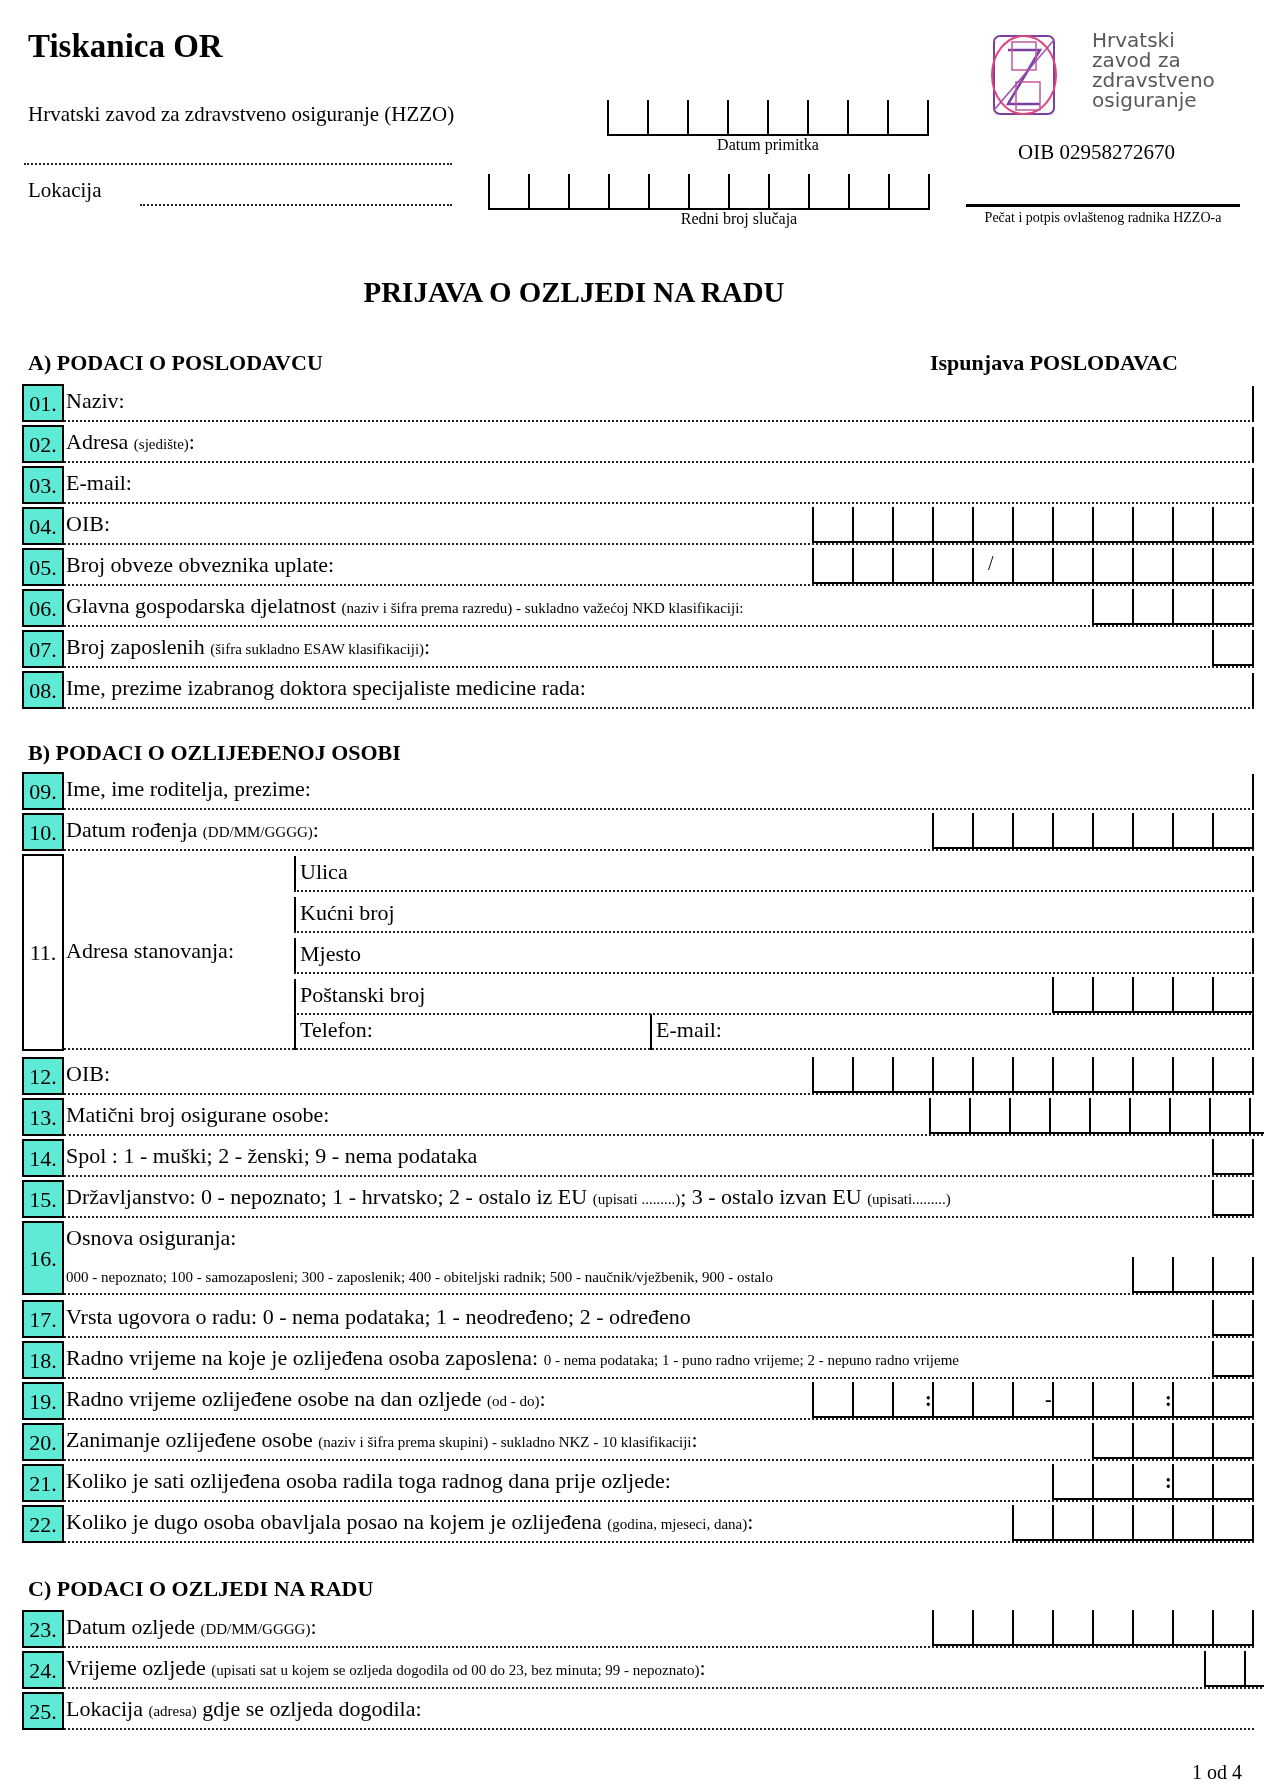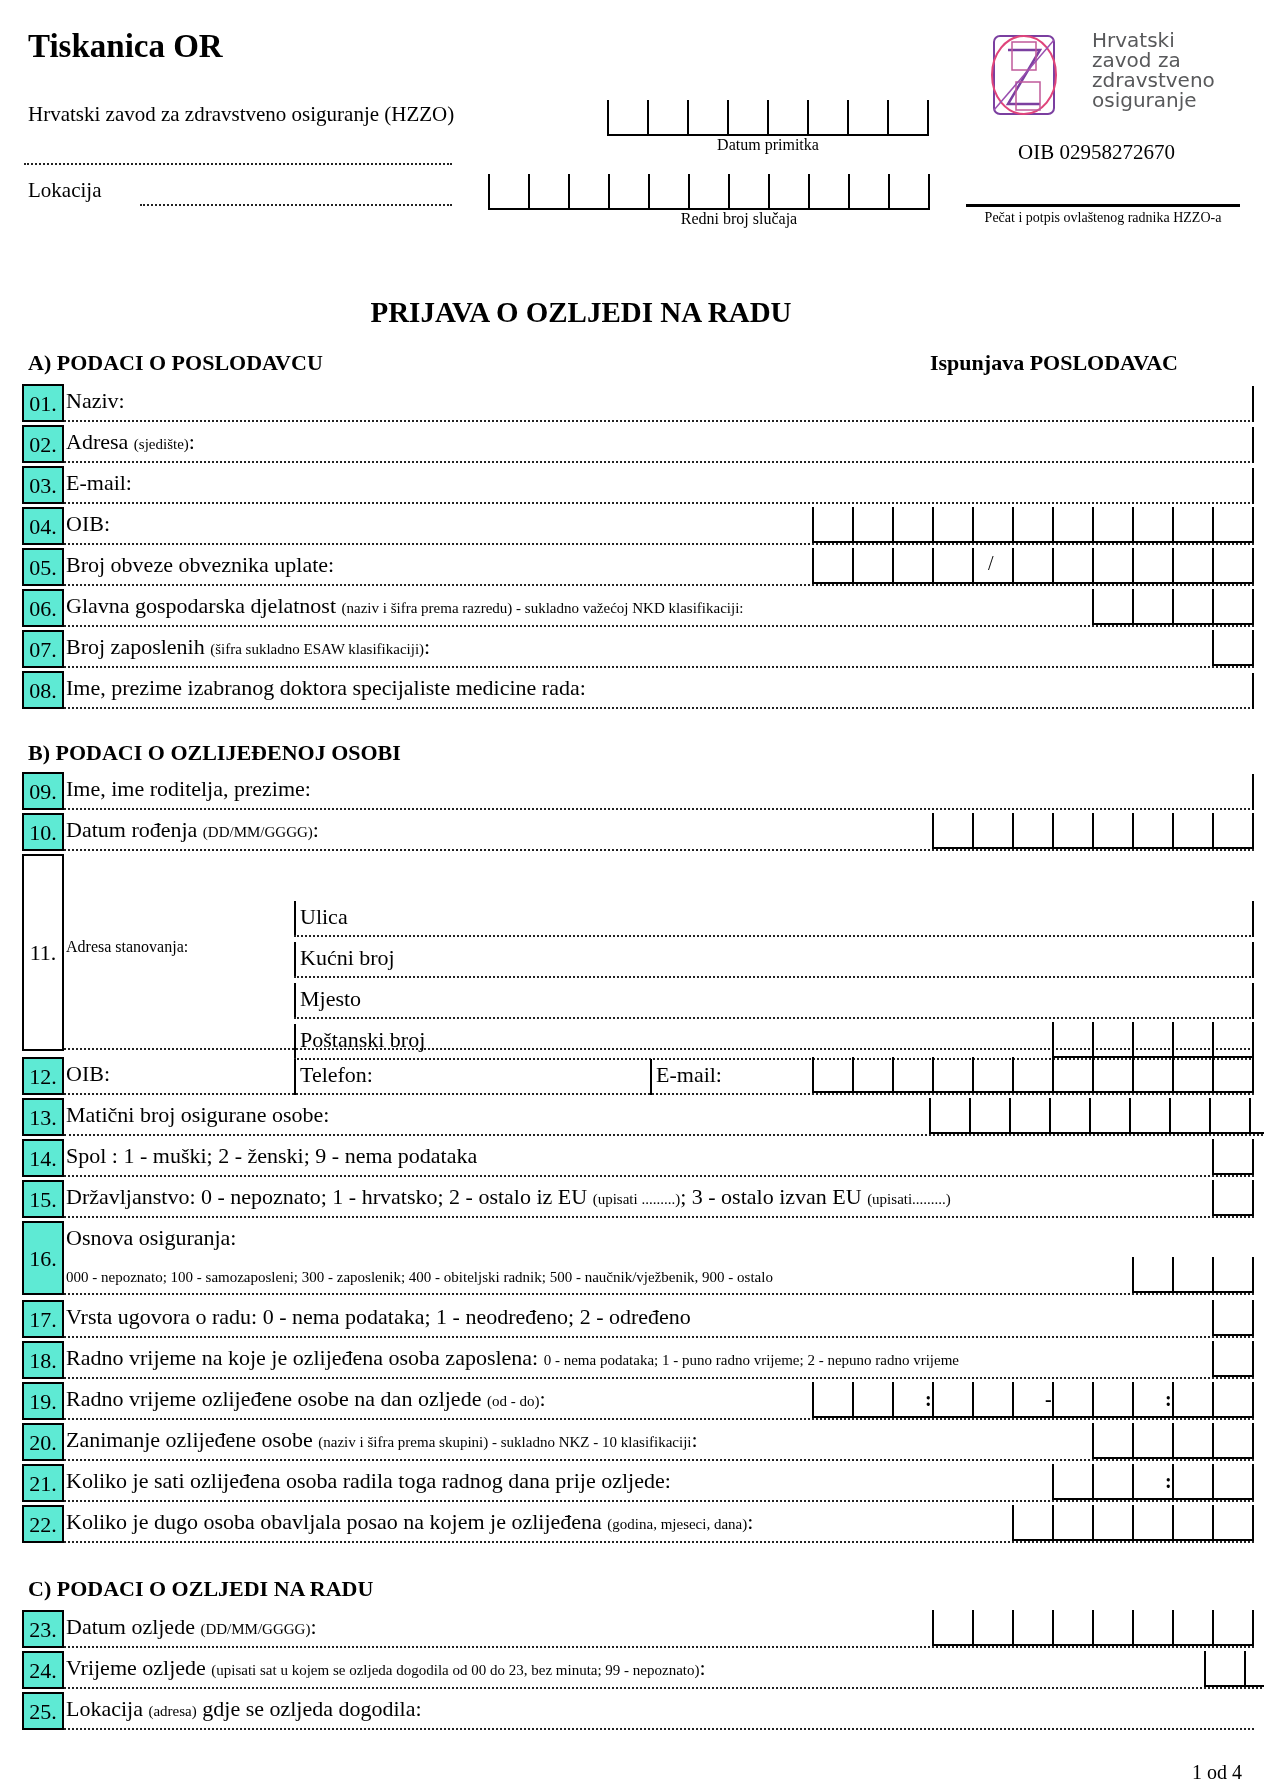--- a/index.html
+++ b/index.html
@@ -11,35 +11,35 @@
   .lok{left:28px;top:178px;font-size:21px;}
   .cellgrp{display:flex;height:36px;}
   .cell{width:38px;height:34px;border-left:2.5px solid #000;border-bottom:2.5px solid #000;position:relative;box-sizing:content-box;}
   .cell:last-child{border-right:2.5px solid #000;}
   .cell .sep{position:absolute;left:-9px;top:6px;font-size:20px;font-weight:bold;}
   .cellcap{font-size:16px;text-align:center;}
   .logo-text{left:1092px;top:30px;font-family:"DejaVu Sans","Liberation Sans",sans-serif;font-size:20px;line-height:20px;color:#58595b;}
   .oib-hzzo{left:1018px;top:140px;font-size:21px;}
   .sigline{left:966px;top:204px;width:274px;border-top:3px solid #000;}
   .sigcap{left:966px;top:210px;width:274px;text-align:center;font-size:14px;}
-  .main-title{left:7px;width:1148px;top:276px;text-align:center;font-size:29px;font-weight:bold;margin-top:20px;}
+  .main-title{left:0;width:1148px;top:276px;text-align:center;font-size:29px;font-weight:bold;}
   .sec-title{left:28px;font-size:22px;font-weight:bold;}
   .ispunjava{left:930px;top:350px;font-size:22px;font-weight:bold;}
   .row{position:absolute;left:22px;width:1232px;height:38px;}
   .row .num{position:absolute;left:0;top:0;width:38px;height:34px;border:2.5px solid #000;font-size:22px;line-height:36px;text-align:center;background:#5eead4;}
   .row .lbl{position:absolute;left:44px;top:4px;font-size:22px;white-space:nowrap;}
   .row .lbl small{font-size:15px;}
   .row .line{position:absolute;left:42px;right:0;bottom:0;border-bottom:2px dotted #222;}
   .row .endbar{position:absolute;right:0;top:2px;height:36px;border-right:2.5px solid #000;}
   .row .cellgrp{position:absolute;right:0;top:0;}
   .addr-outer{position:absolute;left:22px;top:854px;width:1232px;height:196px;}
   .addr-num{position:absolute;left:0;top:0;width:38px;height:193px;border:2.5px solid #000;font-size:22px;text-align:center;line-height:193px;}
-  .addr-lbl{position:absolute;left:44px;top:84px;font-size:16px;}
+  .addr-lbl{position:absolute;left:44px;top:84px;font-size:22px;}
   .addr-line{position:absolute;left:42px;right:0;bottom:0;border-bottom:2px dotted #222;}
-  .sub{position:absolute;left:272px;right:0;height:38px;margin-top:45px;}
+  .sub{position:absolute;left:272px;right:0;height:38px;}
   .sub .bar{position:absolute;left:0;top:2px;height:36px;border-left:2.5px solid #000;}
   .sub .slbl{position:absolute;left:6px;top:5px;font-size:22px;}
   .sub .line{position:absolute;left:0;right:0;bottom:0;border-bottom:2px dotted #222;}
   .sub .endbar{position:absolute;right:0;top:2px;height:36px;border-right:2.5px solid #000;}
   .sub .cellgrp{position:absolute;right:0;top:0;}
   .r16 .num{height:70px;line-height:72px;}
   .r16 .lbl2{position:absolute;left:44px;top:48px;font-size:15px;white-space:nowrap;}
   .pagenum{right:22px;bottom:2px;font-size:20px;}
 </style>
 </head>

